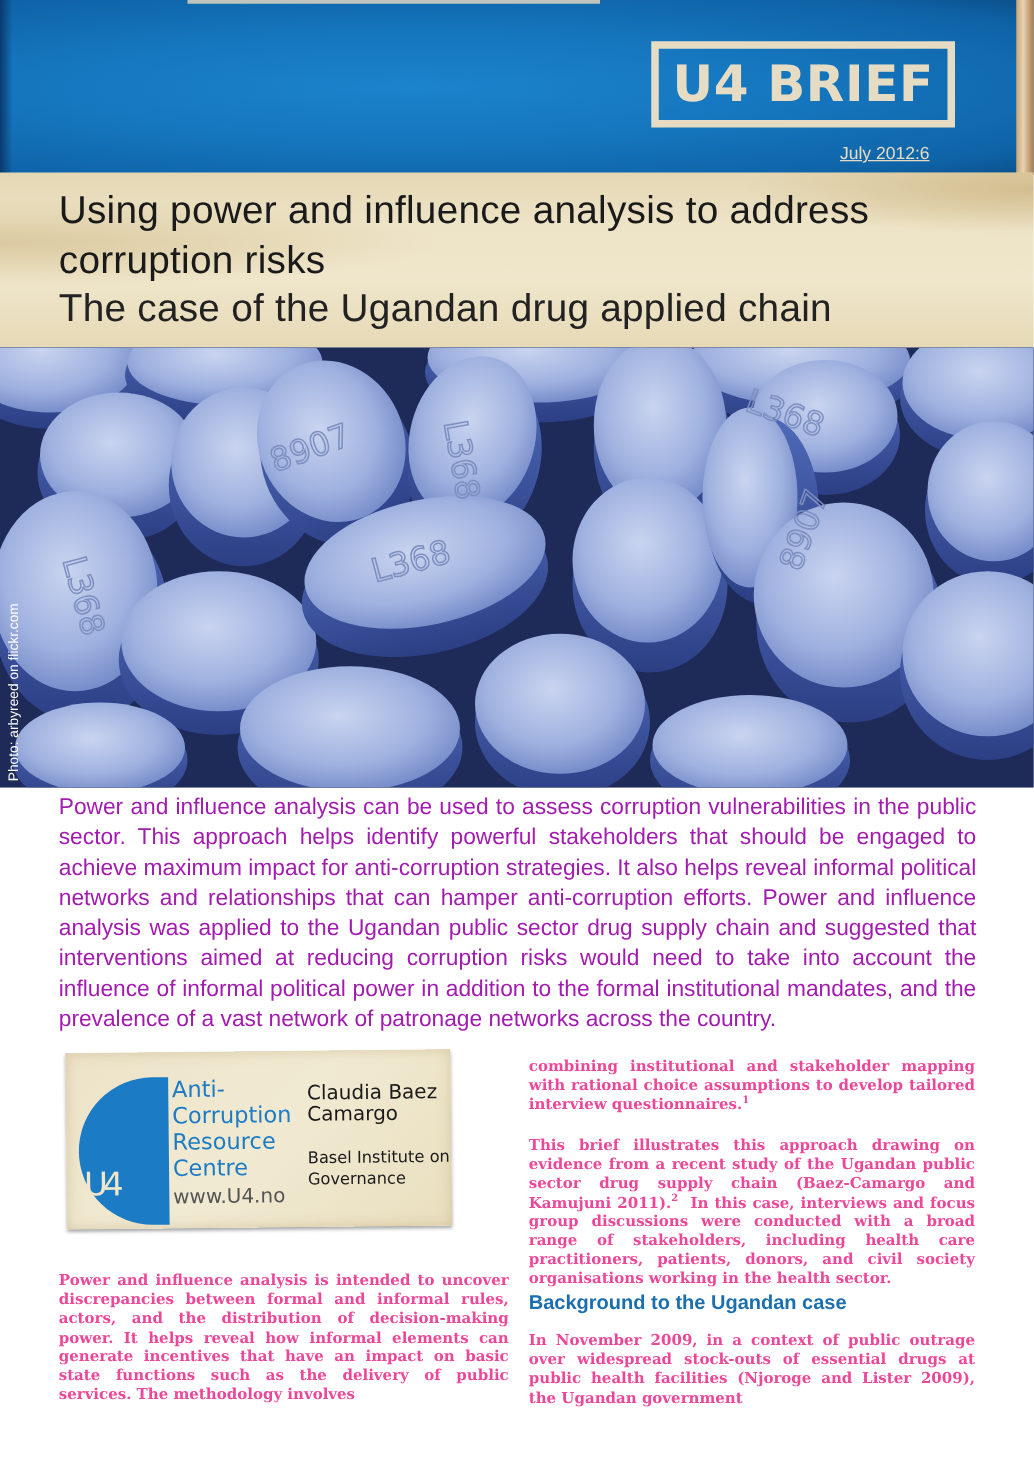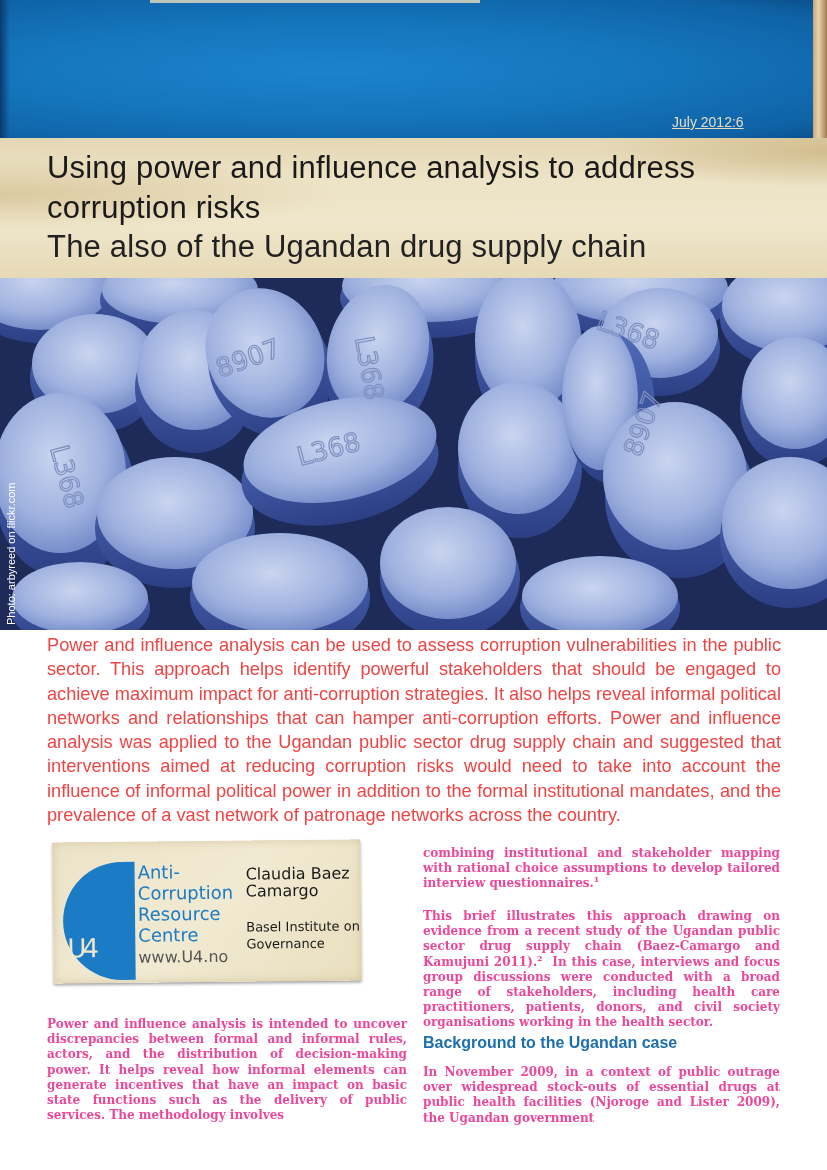--- a/index.html
+++ b/index.html
@@ -63,21 +63,21 @@
     .photo svg { position: absolute; left: 0; top: 0; }
     .photo-credit {
       position: absolute; left: 5px; top: 625px; transform-origin: 0 0; transform: rotate(-90deg);
       color: #ffffff; font-family: "Liberation Sans", sans-serif; font-size: 11px; white-space: nowrap;
     }
 
     
     .lead {
       position: absolute; left: 47px; top: 633px; width: 734px;
       font-family: "Liberation Sans", sans-serif; font-size: 18.2px; line-height: 24.3px;
-      color: #ef4444; text-align: justify; font-weight: 300;
+      color: #a21caf; text-align: justify; font-weight: 300;
     }
 
     
     .author-card {
       position: absolute; left: 53px; top: 841px; width: 308px; height: 141px;
       background: linear-gradient(135deg, #ece3c8 0%, #f1ead2 50%, #e9dfbf 100%);
       box-shadow: 0 2px 3px rgba(0,0,0,0.35), inset 0 0 10px rgba(170,140,90,0.35);
       transform: rotate(-0.6deg);
     }
     .logo-half {
@@ -121,27 +121,30 @@
     .section-heading {
       position: absolute; left: 423px; top: 1034px; color: #1b6fae;
       font-family: "Liberation Sans", sans-serif; font-size: 16px;
     }
   </style>
 </head>
 <body>
 
 <div class="header-band">
   <div class="header-topline"></div>
+  <div class="brand-box">
+    <span class="brand-text">U4 BRIEF</span>
+  </div>
   <span class="issue-date">July 2012:6</span>
 </div>
 
 <div class="title-band"></div>
 <h1 class="title-line title-1">Using power and influence analysis to address</h1>
 <h1 class="title-line title-2">corruption risks</h1>
-<h2 class="title-line subtitle">The also of the Ugandan drug supply chain</h2>
+<h2 class="title-line subtitle">The case of the Ugandan drug applied chain</h2>
 
 <div class="photo">
   <svg width="827" height="352" viewBox="0 0 827 352">
     <defs>
       <radialGradient id="pillTop" cx="45%" cy="40%" r="65%">
         <stop offset="0%" stop-color="#c9d4ef"></stop>
         <stop offset="60%" stop-color="#9fb1df"></stop>
         <stop offset="100%" stop-color="#6f86c6"></stop>
       </radialGradient>
       <linearGradient id="pillSide" x1="0" y1="0" x2="0" y2="1">

